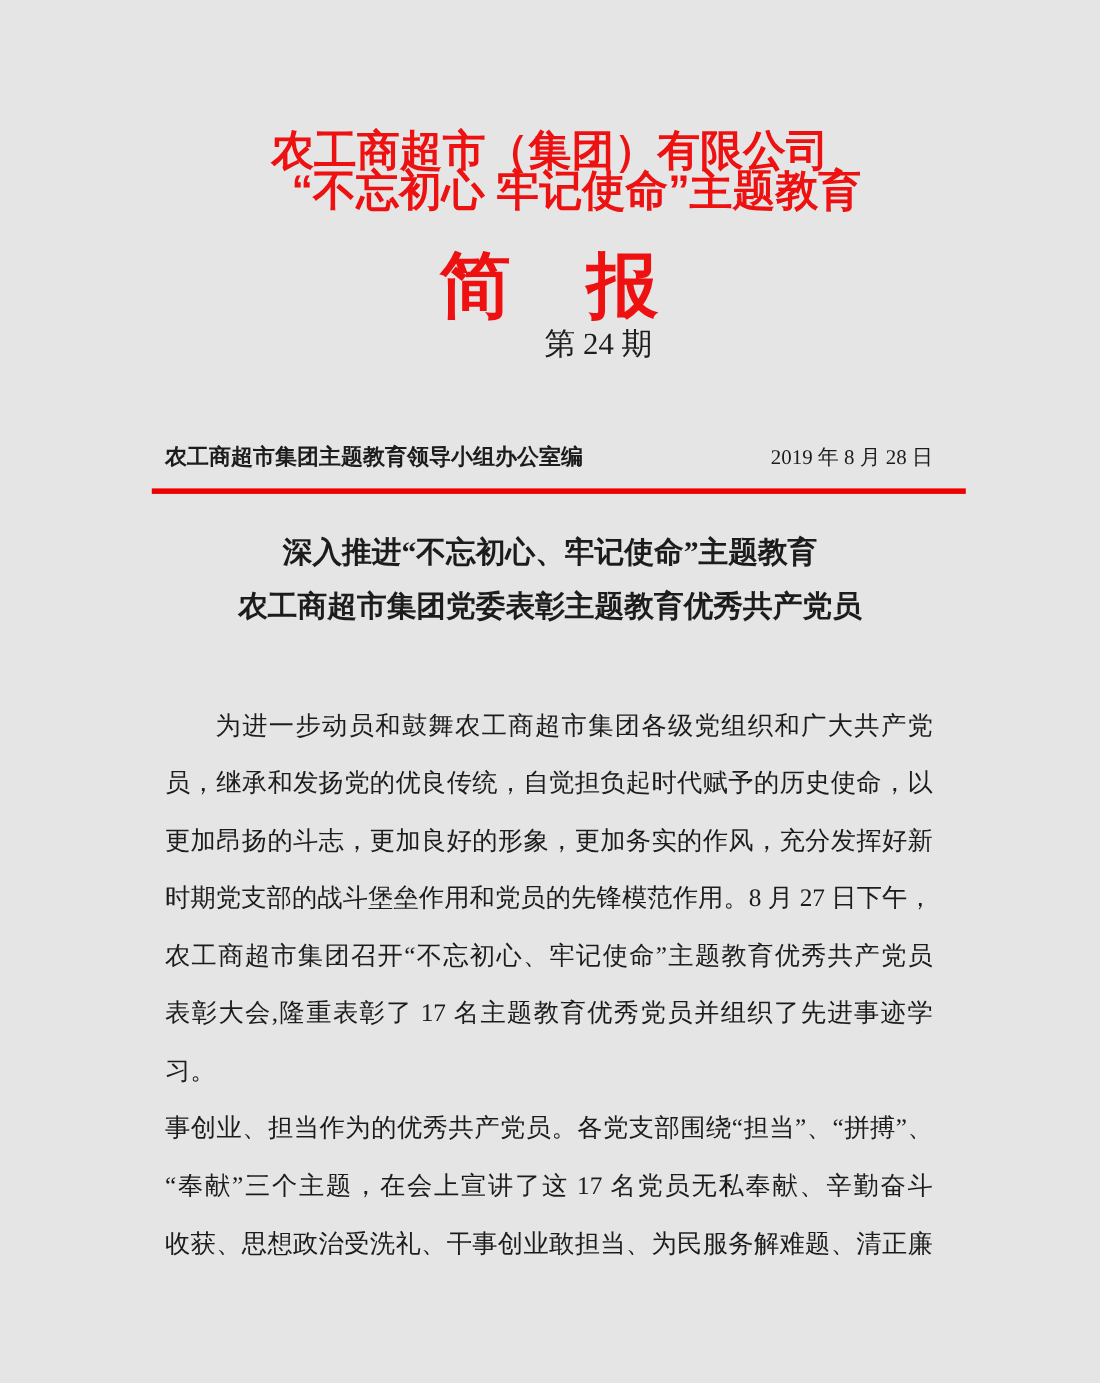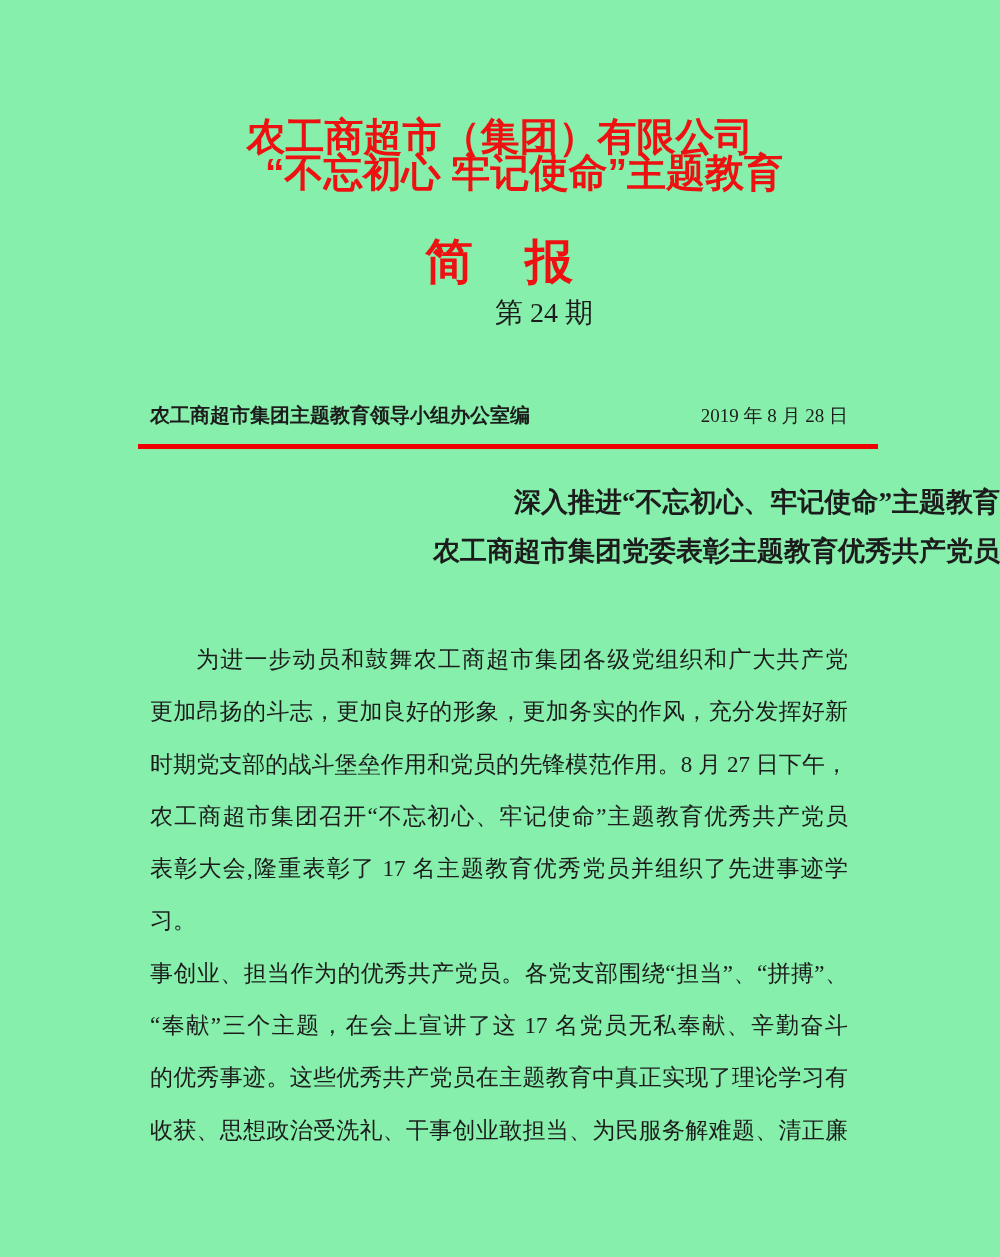--- a/index.html
+++ b/index.html
@@ -4,21 +4,21 @@
 <style>
   html, body {
     margin: 0;
     padding: 0;
     background: #ffffff;
   }
   .page {
     position: relative;
     width: 1000px;
     height: 1257px;
-    background: #86efac;
+    background: #e5e5e5;
     overflow: hidden;
     font-family: "Liberation Serif", serif;
     color: #1c1c1c;
   }
   .centered {
     position: absolute;
     left: 0;
     width: 100%;
     text-align: center;
     white-space: nowrap;
@@ -31,24 +31,24 @@
     letter-spacing: 0px;
   }
   .theme-title {
     top: 146px;
     font-family: "Liberation Sans", sans-serif;
     font-weight: bold;
     font-size: 39px;
     padding-left: 24px;
   }
   .bulletin-title {
-    top: 230px;
+    top: 216px;
     font-family: Liberation Mono, monospace;
     font-weight: bold;
-    font-size: 48px;
+    font-size: 65px;
     letter-spacing: 2px;
   }
   .issue-number {
     top: 294px;
     font-size: 28px;
     font-family: "Liberation Serif", serif;
     padding-left: 44px;
   }
   .meta-row {
     position: absolute;
@@ -74,21 +74,20 @@
     position: absolute;
     top: 444px;
     left: 138px;
     width: 740px;
     height: 5px;
   }
   .headline {
     font-family: "Liberation Serif", serif;
     font-weight: bold;
     font-size: 27px;
-    text-align: right;
   }
   .headline-1 { top: 484px; }
   .headline-2 { top: 533px; }
   .body-text {
     position: absolute;
     top: 634px;
     left: 150px;
     width: 698px;
     font-family: "Liberation Serif", serif;
     font-size: 23px;
@@ -131,29 +130,29 @@
   <div class="divider" style="background-color: rgb(238, 0, 0);"></div>
 
   <div class="centered headline headline-1">深入推进“不忘初心、牢记使命”主题教育</div>
 
   <div class="centered headline headline-2">农工商超市集团党委表彰主题教育优秀共产党员</div>
 
   <div class="body-text">
 
     <div>
       <div class="bline indent">为进一步动员和鼓舞农工商超市集团各级党组织和广大共产党</div>
+      <div class="bline">员，继承和发扬党的优良传统，自觉担负起时代赋予的历史使命，以</div>
       <div class="bline">更加昂扬的斗志，更加良好的形象，更加务实的作风，充分发挥好新</div>
       <div class="bline">时期党支部的战斗堡垒作用和党员的先锋模范作用。8 月 27 日下午，</div>
       <div class="bline">农工商超市集团召开“不忘初心、牢记使命”主题教育优秀共产党员</div>
       <div class="bline">表彰大会,隆重表彰了 17 名主题教育优秀党员并组织了先进事迹学</div>
       <div class="bline short">习。</div>
     </div>
 
     <div>
       <div class="bline">事创业、担当作为的优秀共产党员。各党支部围绕“担当”、“拼搏”、</div>
       <div class="bline">“奉献”三个主题，在会上宣讲了这 17 名党员无私奉献、辛勤奋斗</div>
-      <div class="bline">的优秀事迹。这些优秀共产党员在主题教育中真正实现了理论学习有</div>
       <div class="bline">收获、思想政治受洗礼、干事创业敢担当、为民服务解难题、清正廉</div>
     </div>
 
   </div>
 
 </div>
 
 </body></html>

